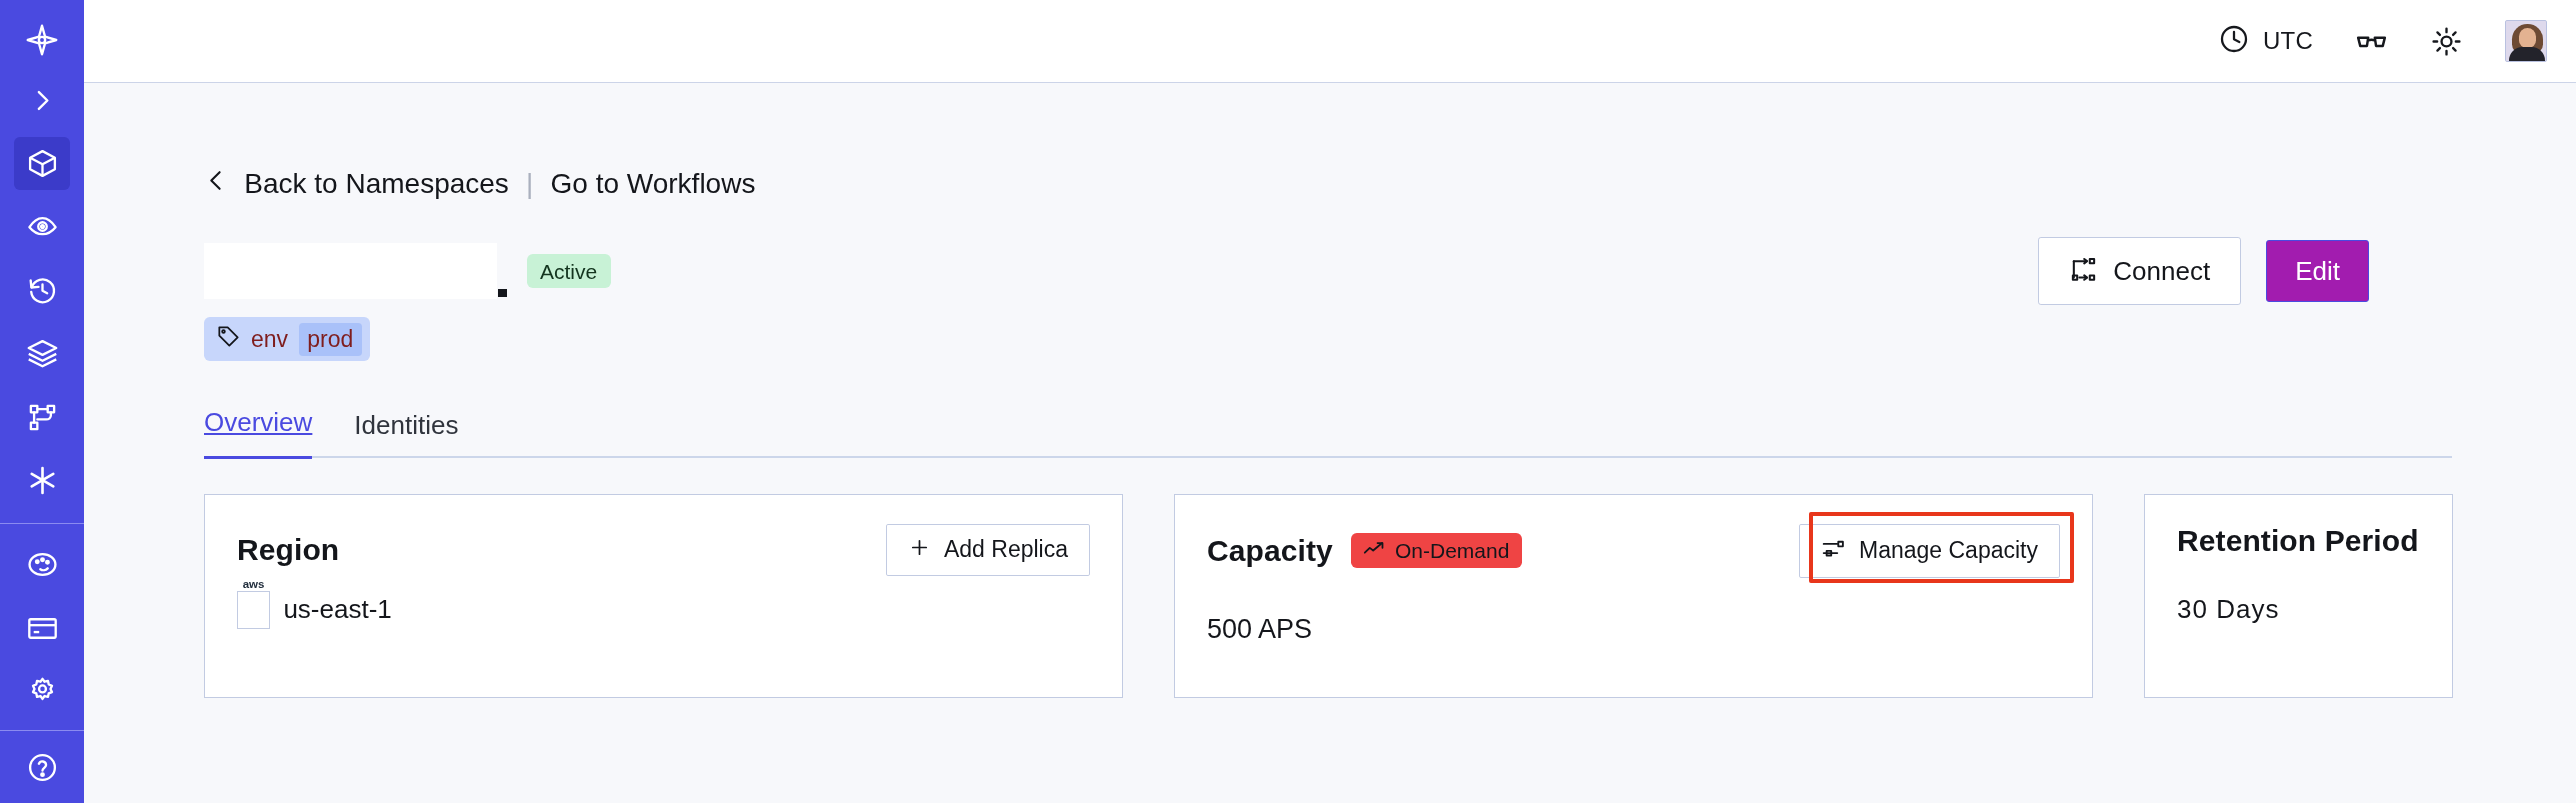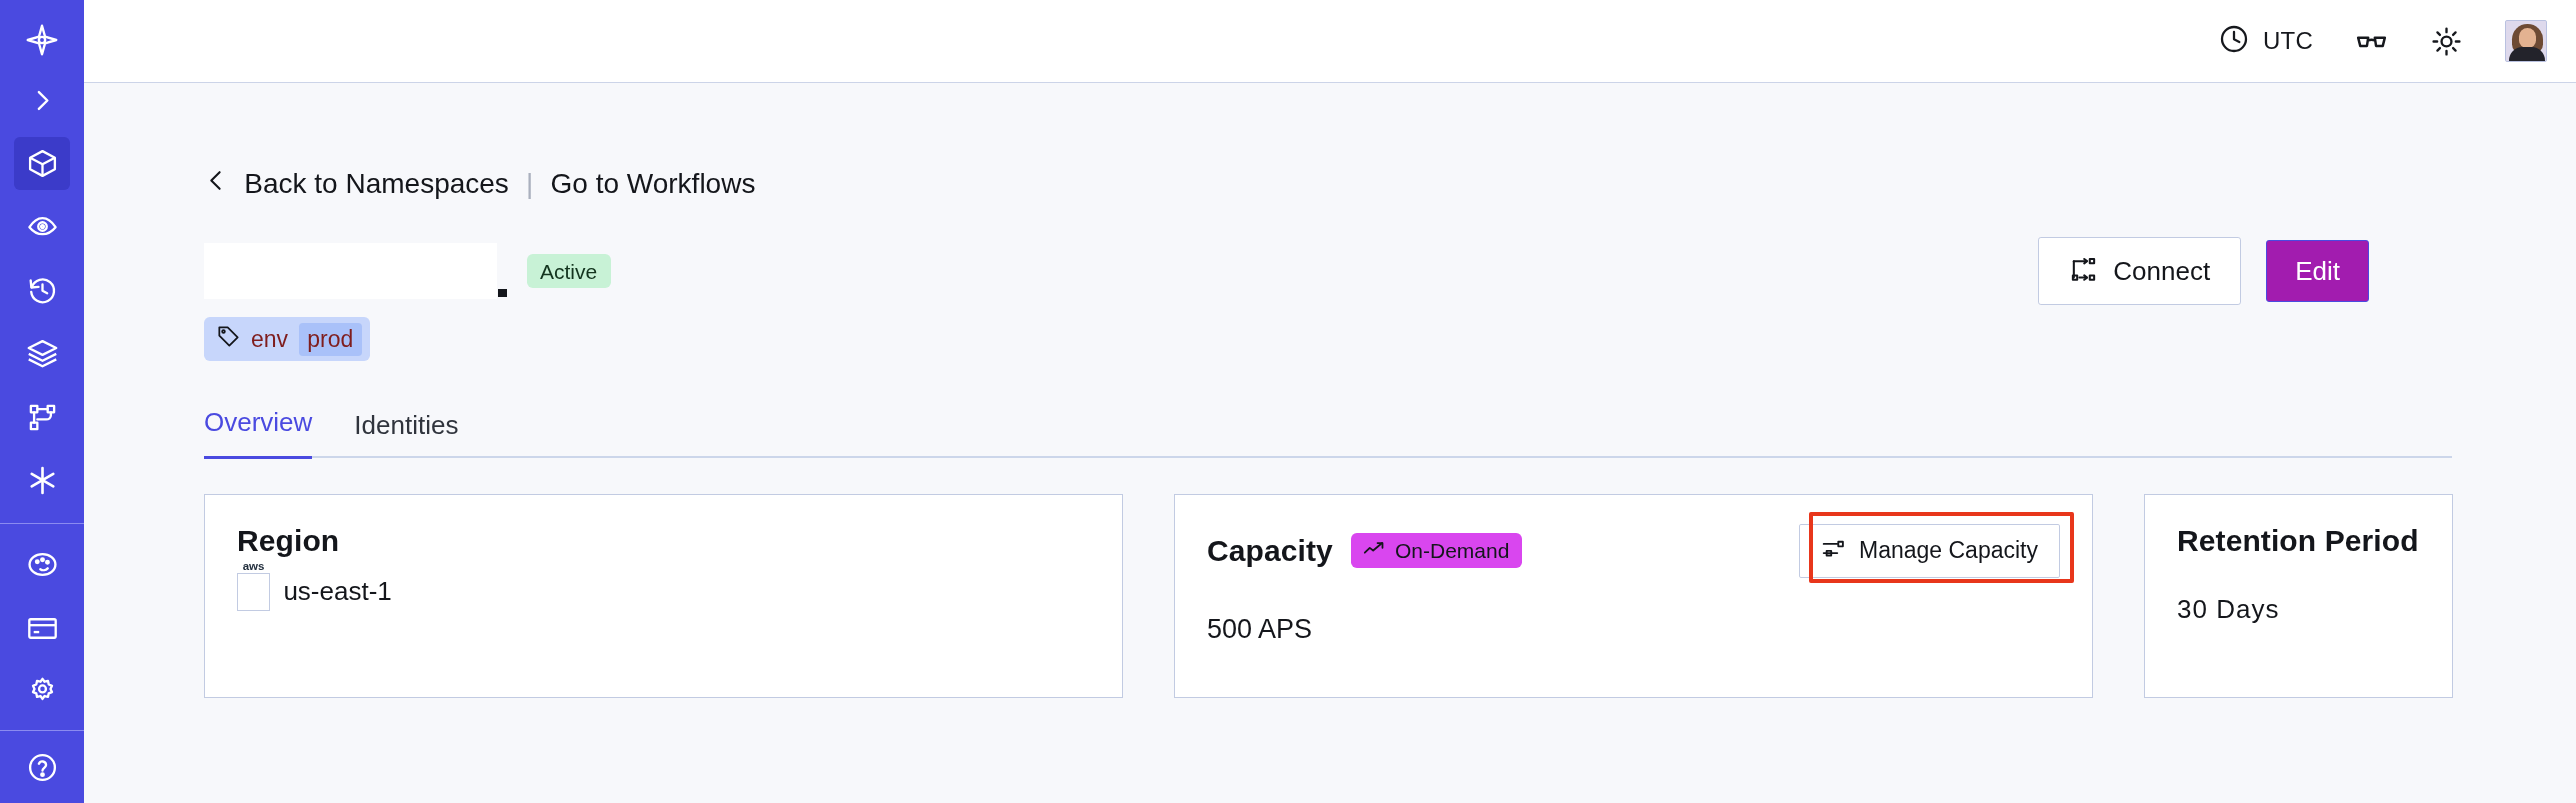--- a/index.html
+++ b/index.html
@@ -112,39 +112,39 @@
   .tabs {
     display: flex; align-items: flex-end; gap: 42px;
     margin-top: 43px;
     border-bottom: 2.9px solid #ccd6ea;
     width: 2248px;
   }
   .tab {
     font-size: 26px; color: #30343d; padding-bottom: 17.3px;
     cursor: pointer; position: relative; top: 2.9px;
   }
-  .tab.active { color: #4a4ae0; border-bottom: 3.8px solid #4a4ae0; }
+  .tab.active { color: #4a4ae0; border-bottom: 3.8px solid #4a4ae0; text-decoration: underline; }
 
   .cards {
     display: flex; gap: 51px; margin-top: 36px;
   }
   .card {
     background: #ffffff; border: 1px solid #c2cbe2;
     height: 204px; padding: 29px 32px 0 32px;
     position: relative;
   }
   .card.region { width: 919px; flex: 0 0 919px; }
   .card.capacity { width: 919px; flex: 0 0 919px; }
   .card.retention { width: 309px; flex: 0 0 309px; }
 
   .card-head { display: flex; align-items: center; }
   .card-title { font-size: 30px; color: #14161b; font-weight: 600; letter-spacing: 0.1px; }
   .badge-ondemand {
     display: inline-flex; align-items: center; gap: 8.6px;
-    background: #d946ef; color: #14161b;
+    background: #ef4444; color: #14161b;
     font-size: 21px; padding: 6.7px 12.5px; border-radius: 5.8px;
     margin-left: 18px; line-height: 1;
   }
   .card-btn {
     margin-left: auto;
     display: inline-flex; align-items: center; gap: 13.4px;
     background: #ffffff; border: 1px solid #c2cbe2;
     font-size: 23px; color: #14161b; padding: 11.5px 21px;
     cursor: pointer; line-height: 1; border-radius: 1.9px;
   }
@@ -399,20 +399,28 @@
         <div class="tabs">
           <div class="tab active">Overview</div>
           <div class="tab">Identities</div>
         </div>
 
         <div class="cards">
 
           <section class="card region">
             <div class="card-head">
               <span class="card-title">Region</span>
+              <button class="card-btn">
+                <span>
+                  <svg width="23" height="23" viewBox="0 0 24 24" fill="none" stroke="#14161b" stroke-width="1.8" stroke-linecap="round">
+                    <path d="M12 5v14M5 12h14"></path>
+                  </svg>
+                </span>
+                <span>Add Replica</span>
+              </button>
             </div>
             <div class="card-val">
               <span class="aws-logo">
                 <span>aws</span>
                 <svg class="swoosh" viewBox="0 0 24 7" fill="none" stroke="#ff9900" stroke-width="2" stroke-linecap="round">
                   <path d="M1.5 2.2c6.5 4 14.5 4 21 .6"></path>
                   <path d="M19 1.2l3.5 1.6-1.2 3.1"></path>
                 </svg>
               </span>
               <span>us-east-1</span>

